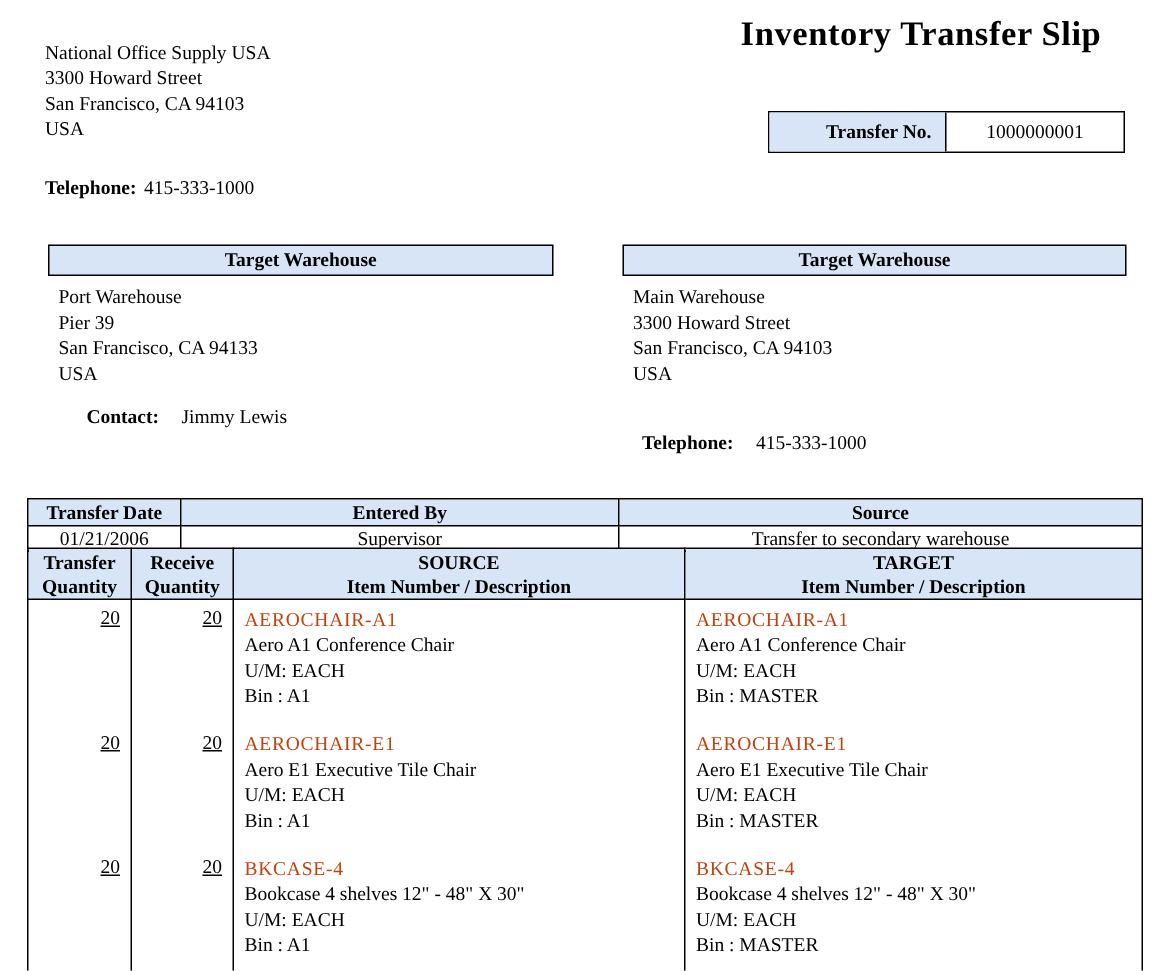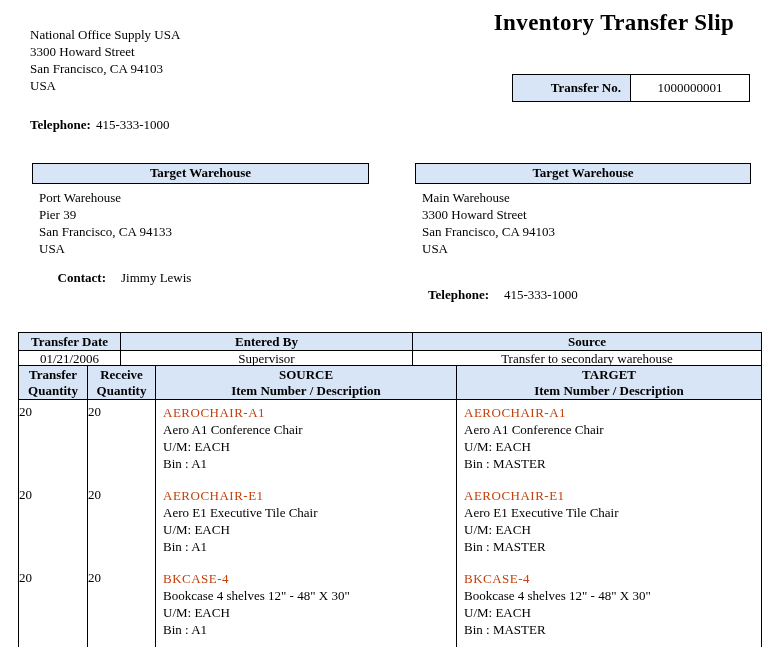--- a/index.html
+++ b/index.html
@@ -54,21 +54,21 @@
   .meta-table .val { height:15px; }
 
   
   .items-table { position:absolute; left:18px; top:365px; width:744px; }
   .items-table td { border:1px solid #000; vertical-align:top; overflow:hidden; }
   .items-table .ihdr {
     background:#D8E5F6; font-weight:bold; text-align:center;
     height:34px; line-height:16px; padding-top:1px; vertical-align:top;
   }
   .blk { height:83px; }
-  .qty-blk { padding:4px 7px 0 0; }
+  .qty-blk { text-align:right; padding:4px 7px 0 0;text-decoration:underline; }
   .desc-blk { padding:4px 0 0 7px; line-height:17px; }
   .item-link { color:#c2410c; letter-spacing:.5px; text-decoration:none; cursor:pointer; }
 </style>
 </head>
 <body>
 
 <div class="company">
   <div>National Office Supply USA</div>
   <div>3300 Howard Street</div>
   <div>San Francisco, CA 94103</div>

